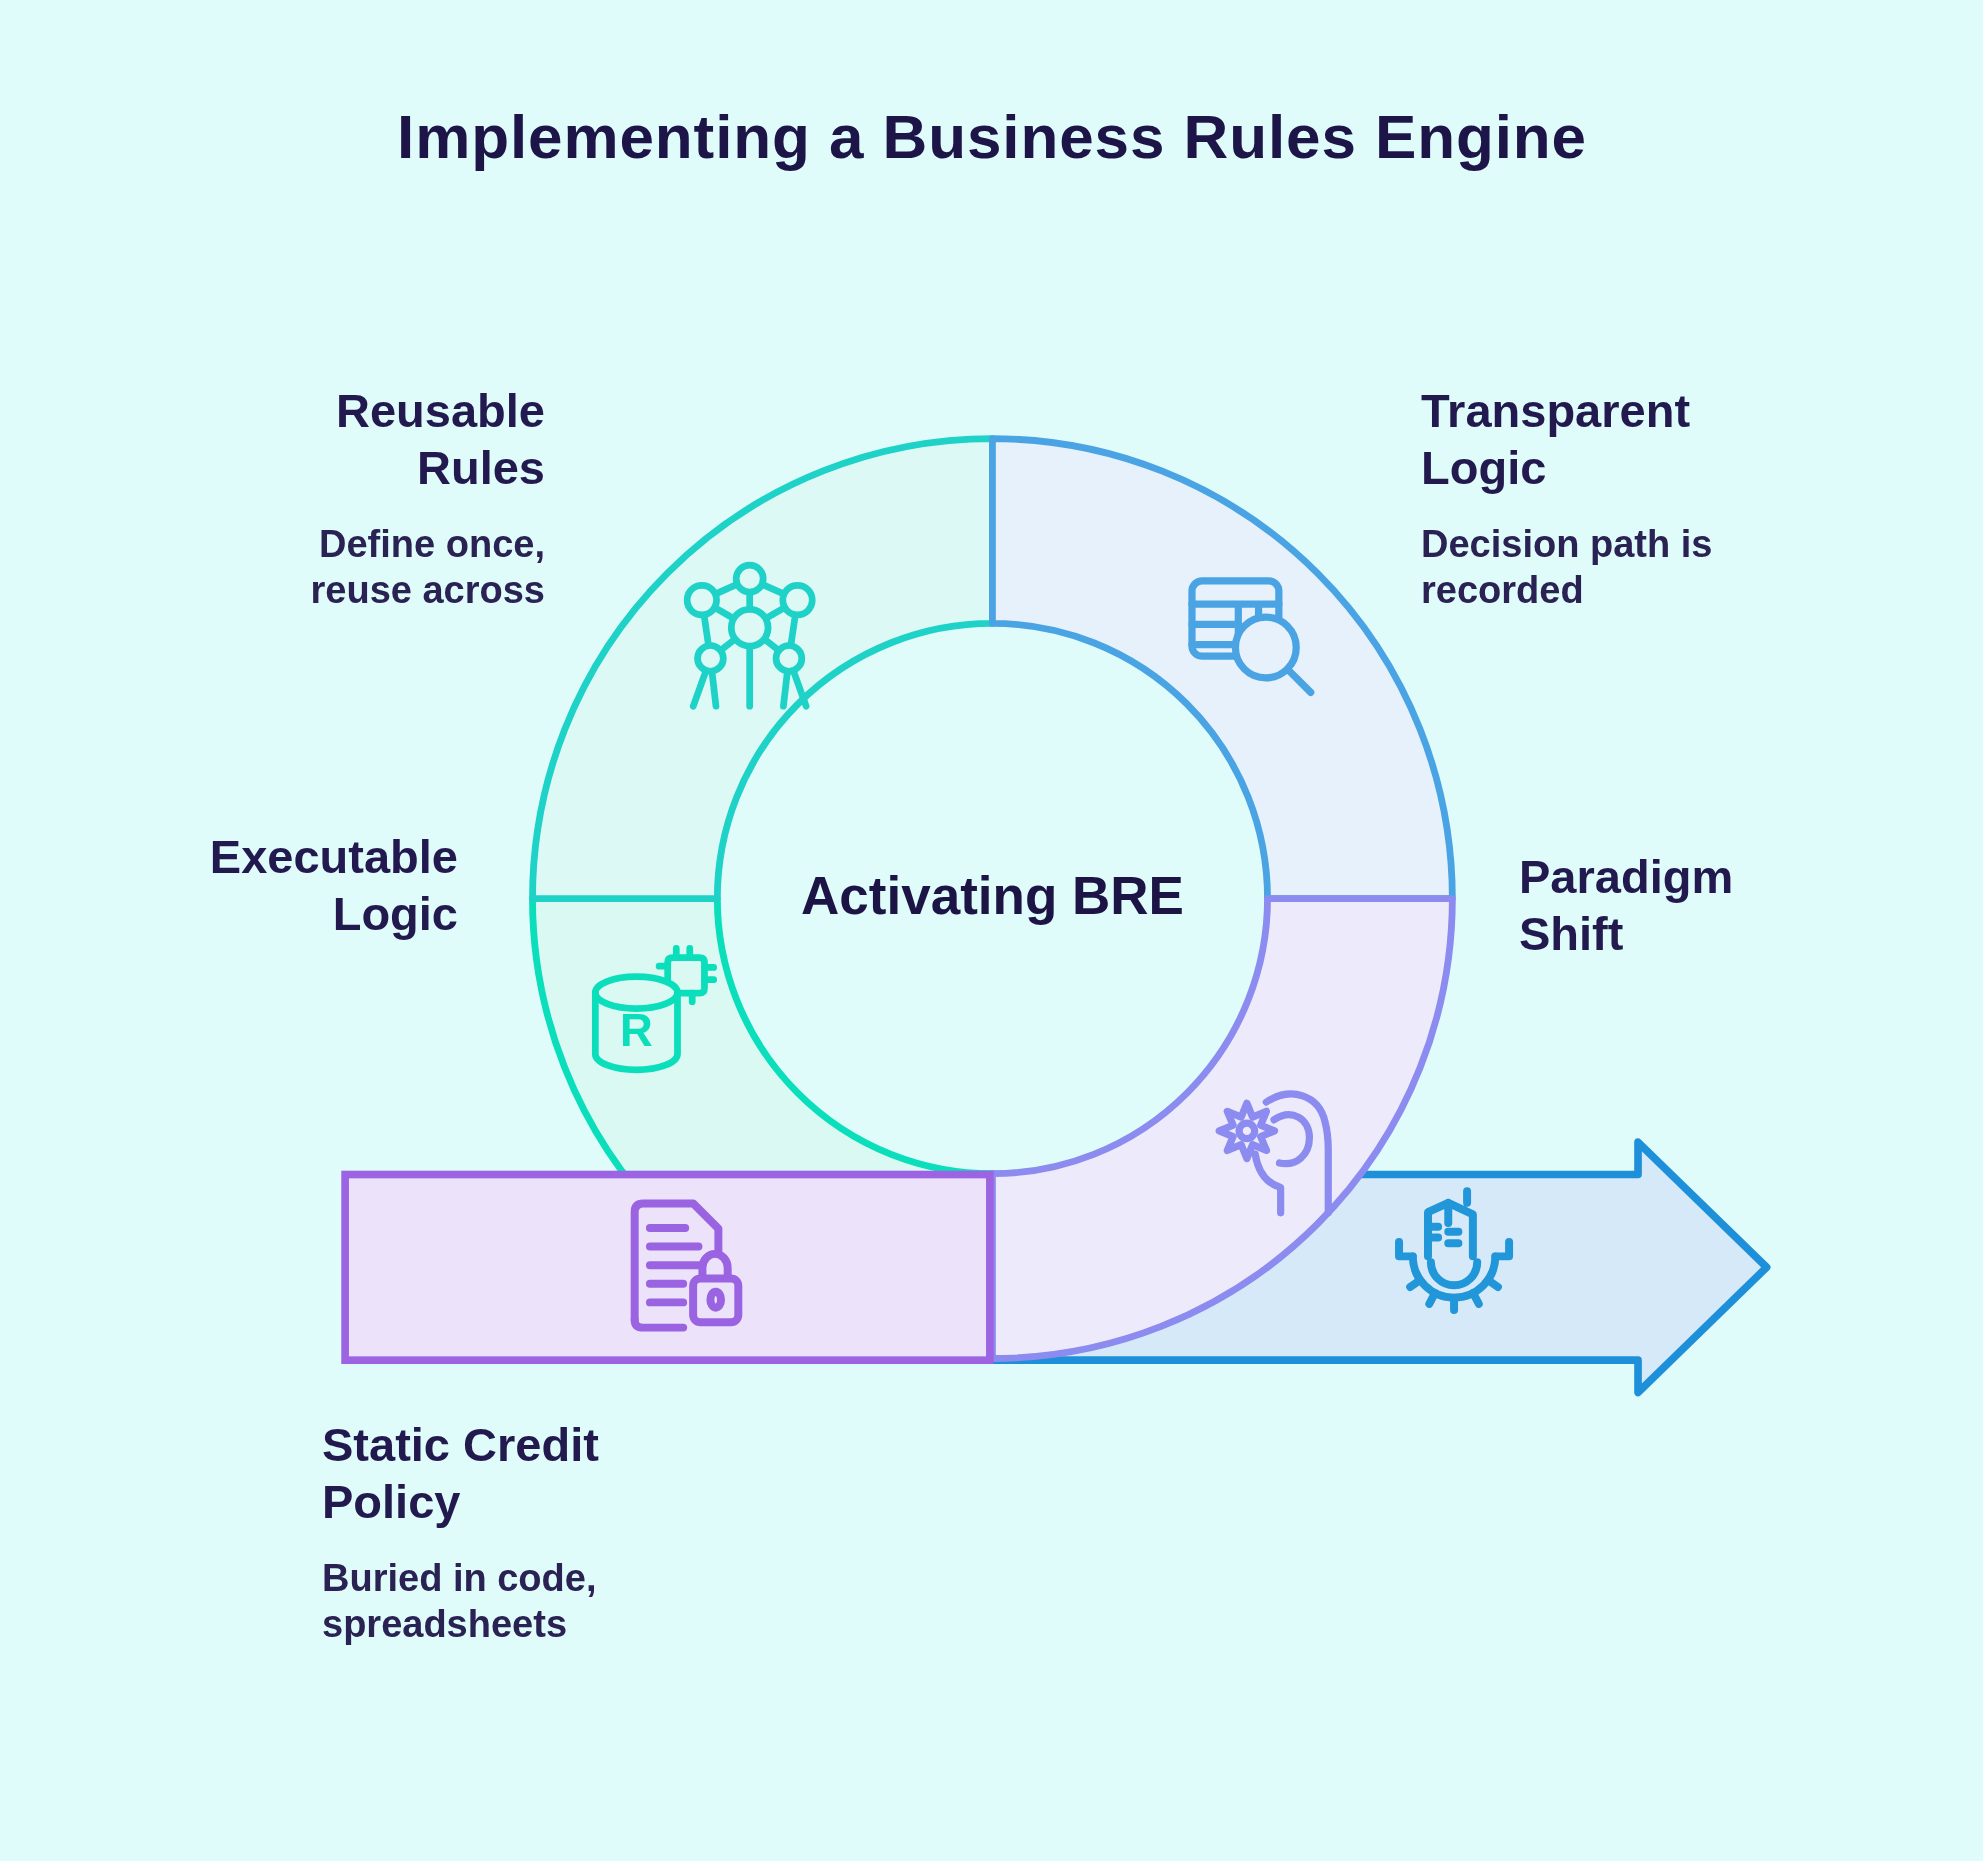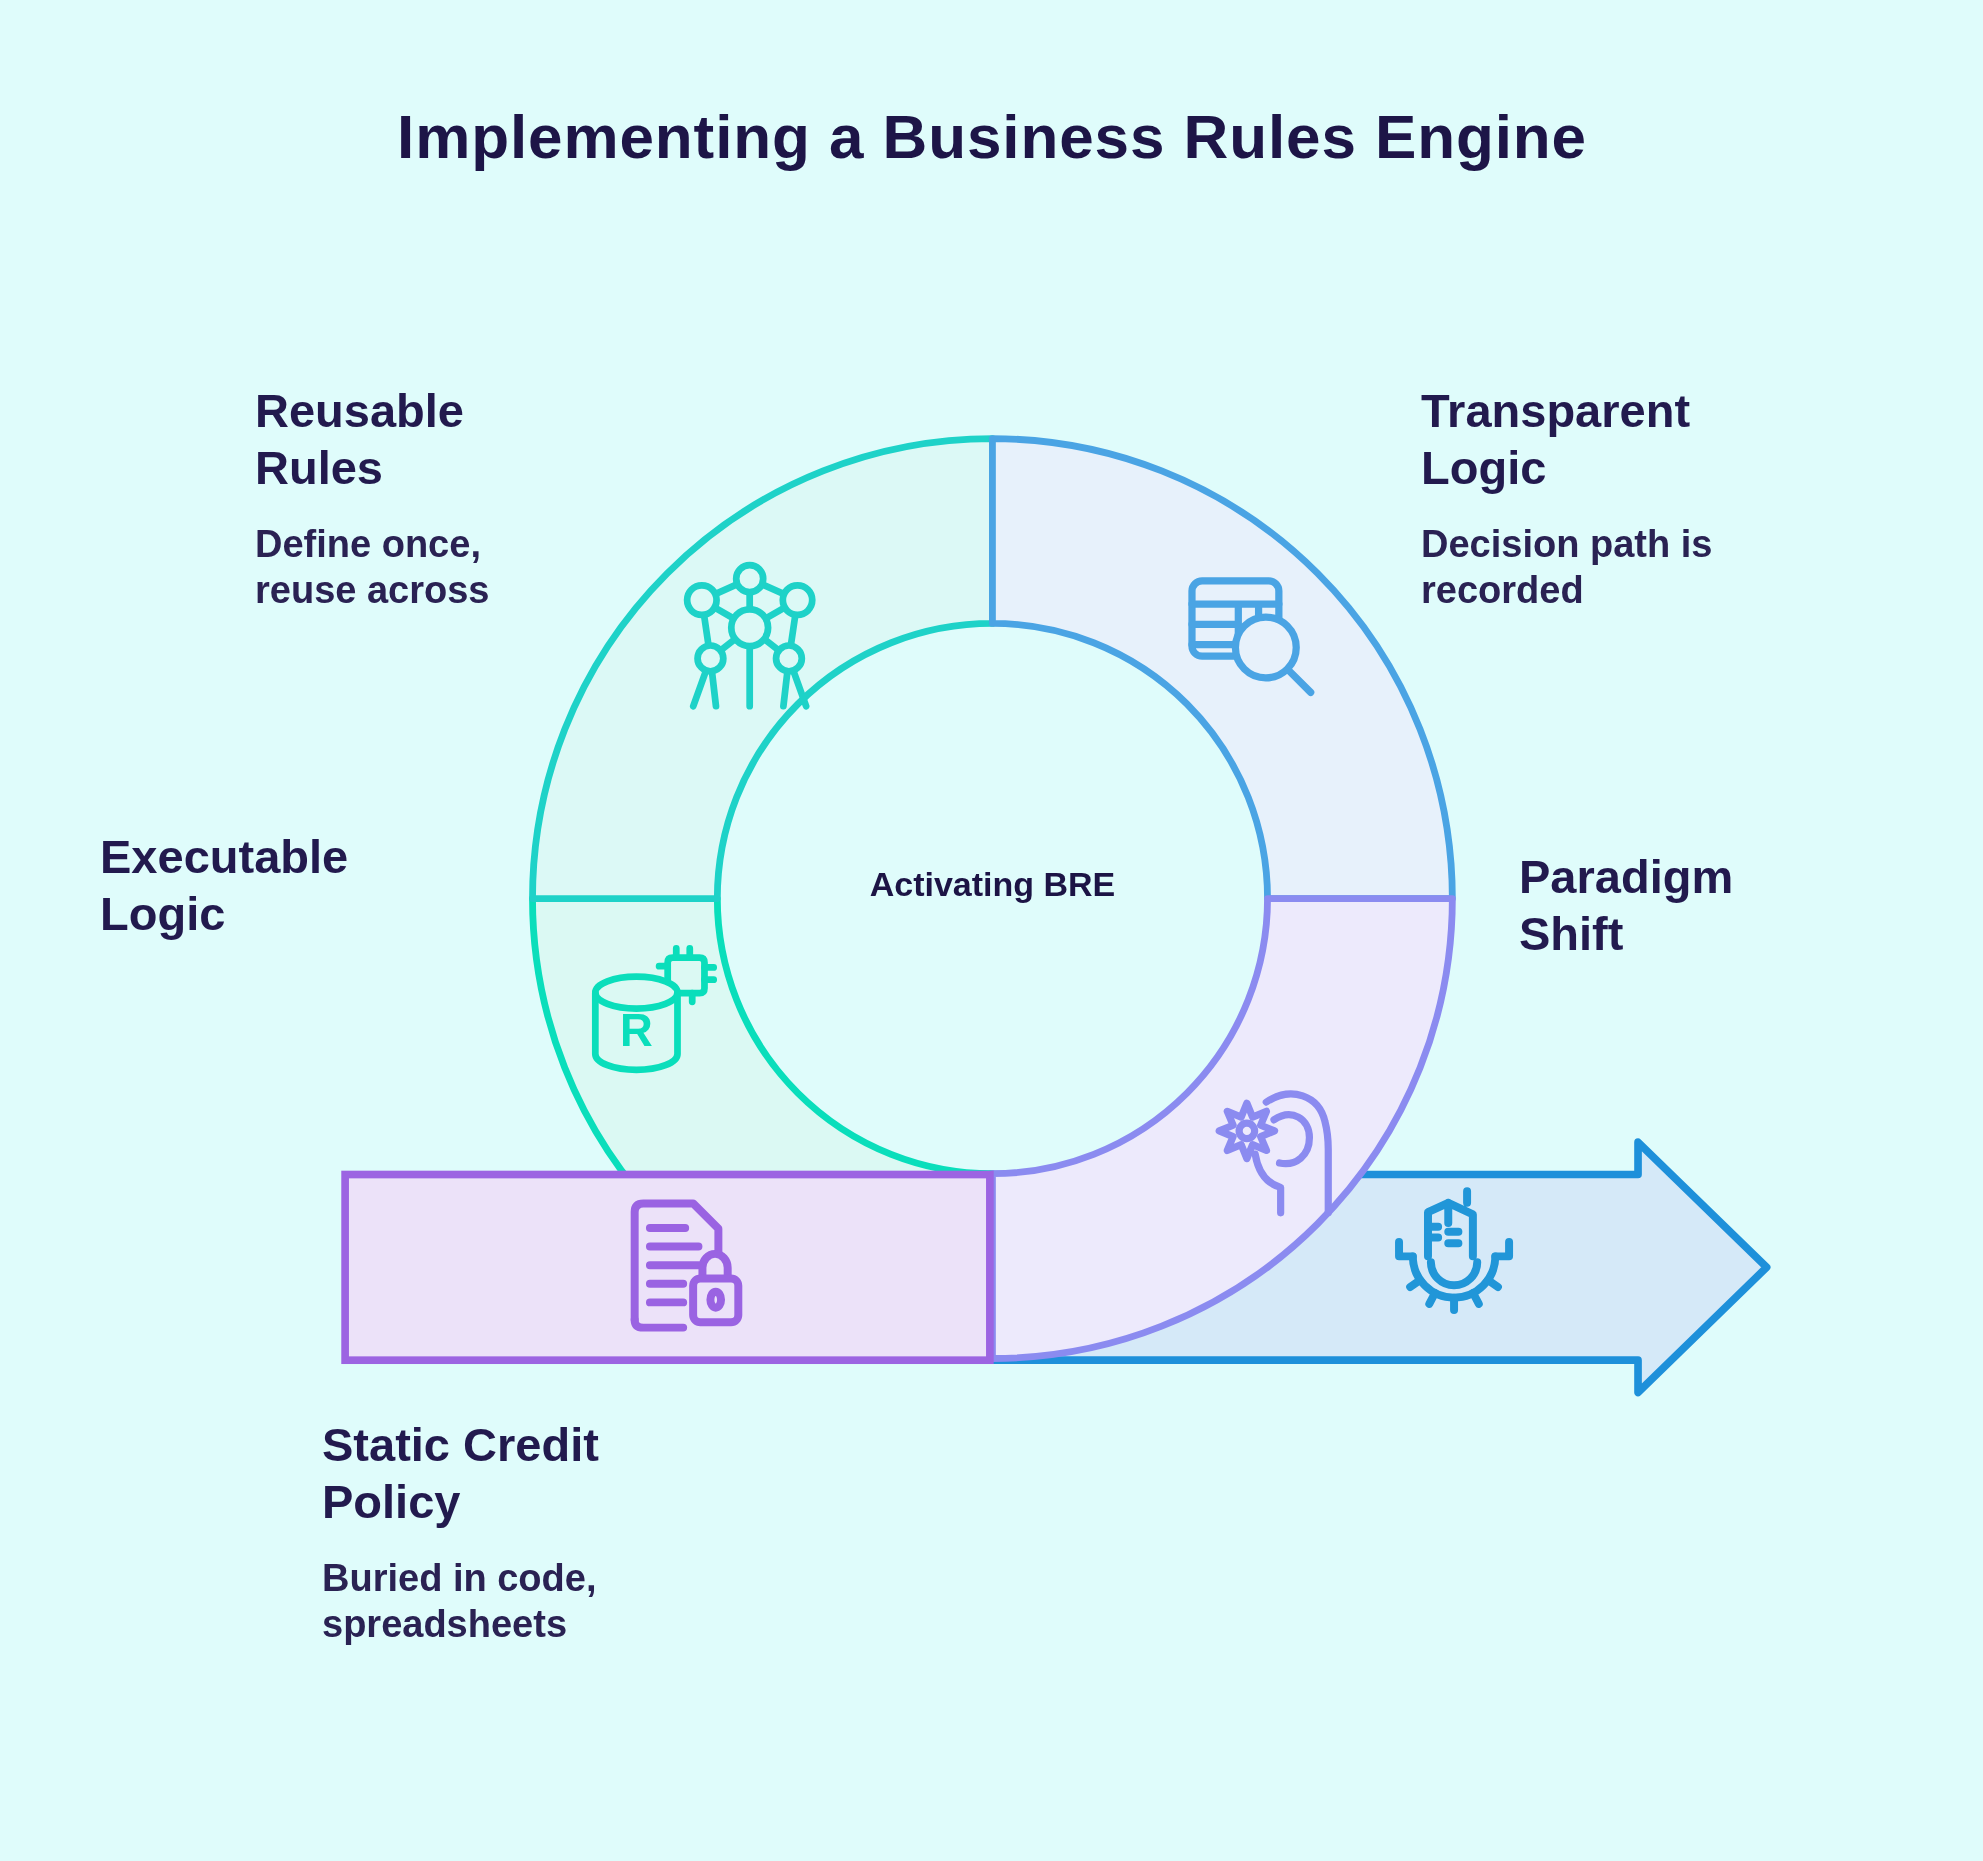--- a/index.html
+++ b/index.html
@@ -11,32 +11,32 @@
   }
   .canvas{position:relative;width:1984px;height:1861px;overflow:hidden;}
   .diagram-svg{position:absolute;left:0;top:0;}
   .page-title{
     position:absolute;left:0;top:101px;width:1984px;
     text-align:center;font-size:62px;font-weight:700;
     letter-spacing:0.9px;color:#1d1547;
   }
   .center-label{
     position:absolute;left:652px;top:865px;width:681px;
-    text-align:center;font-size:34px;font-weight:600;color:#1c1445;
+    text-align:center;font-size:53px;font-weight:600;color:#1c1445;
   }
   .stage{position:absolute;}
   .stage-title{
     font-size:47px;font-weight:700;line-height:1.22;
     color:#221a4e;white-space:pre-line;
   }
   .stage-desc{
     margin-top:25.6px;font-size:38px;font-weight:700;line-height:1.2;
     color:#2a2253;white-space:pre-line;
   }
-  .align-right{}
+  .align-right{text-align:right;}
   .align-left{text-align:left;}
   .align-center{text-align:left;}
   .st-reusable{right:1439px;top:382px;width:290px;}
   .st-transparent{left:1421px;top:382px;width:341px;}
   .st-executable{right:1526px;top:828px;width:358px;}
   .st-paradigm{left:1519px;top:848px;width:324px;}
   .st-static{left:322px;top:1416px;width:392px;}
   .st-strategic{left:1261px;top:1410px;width:375px;}
 </style>
 </head>

